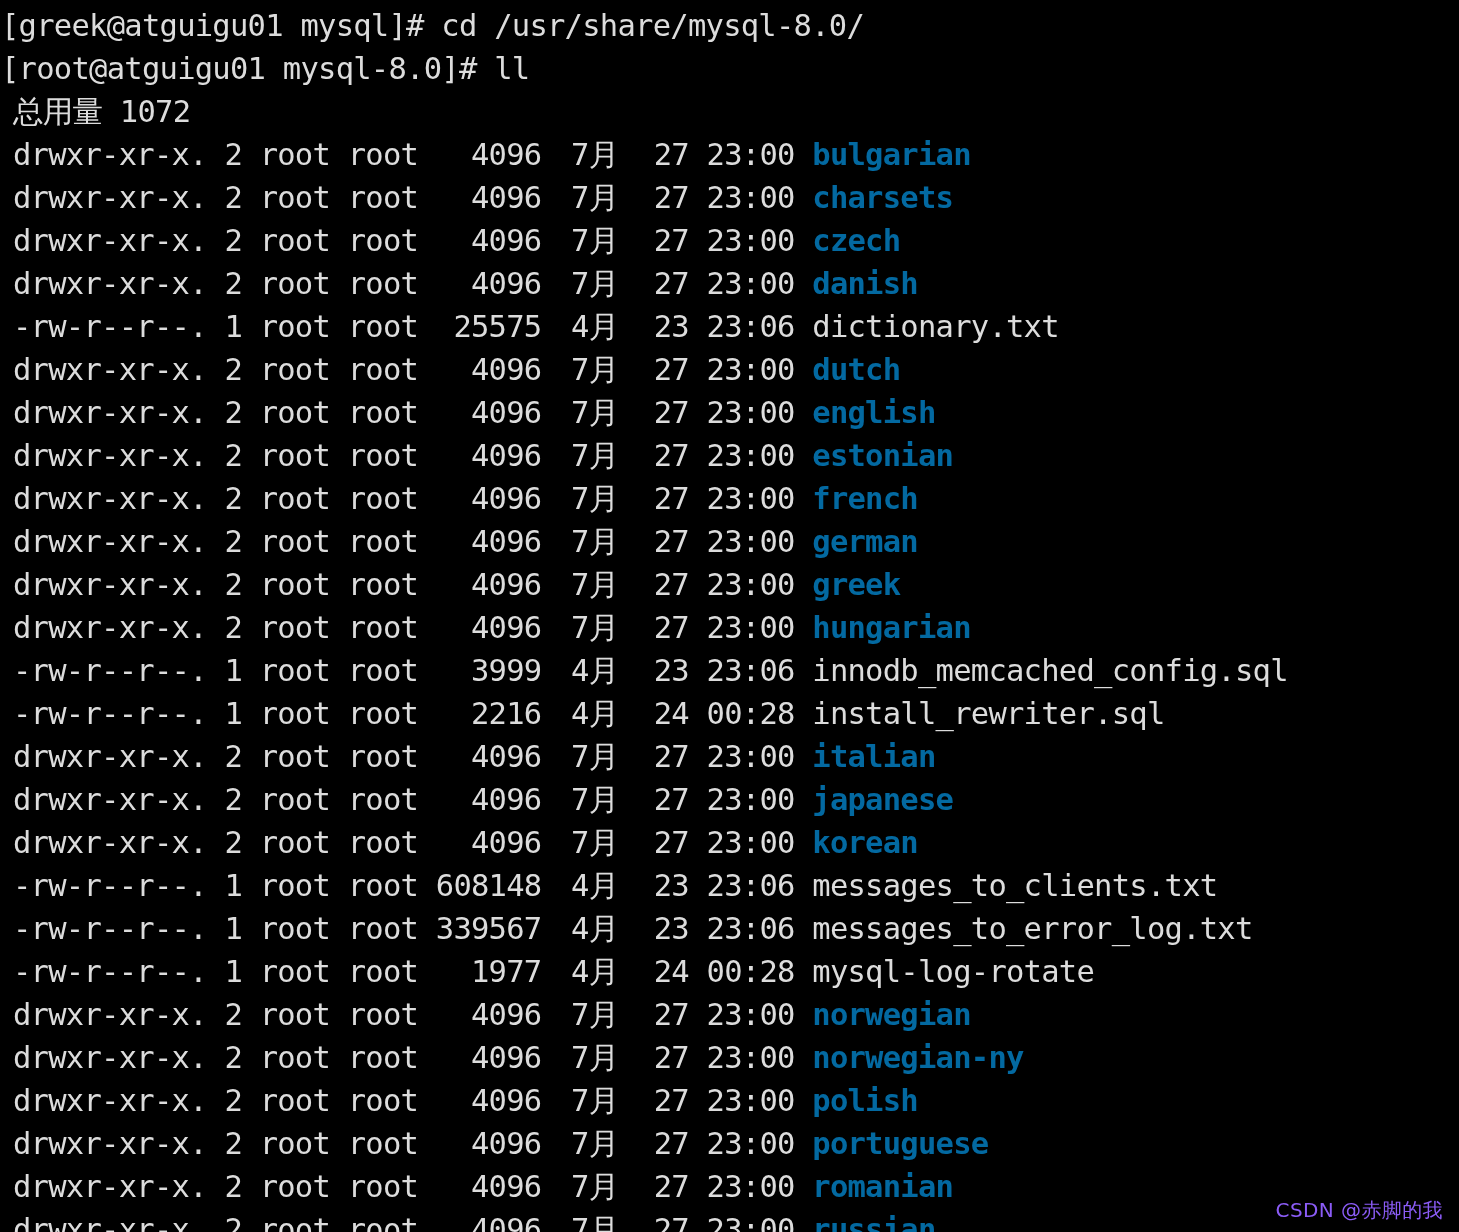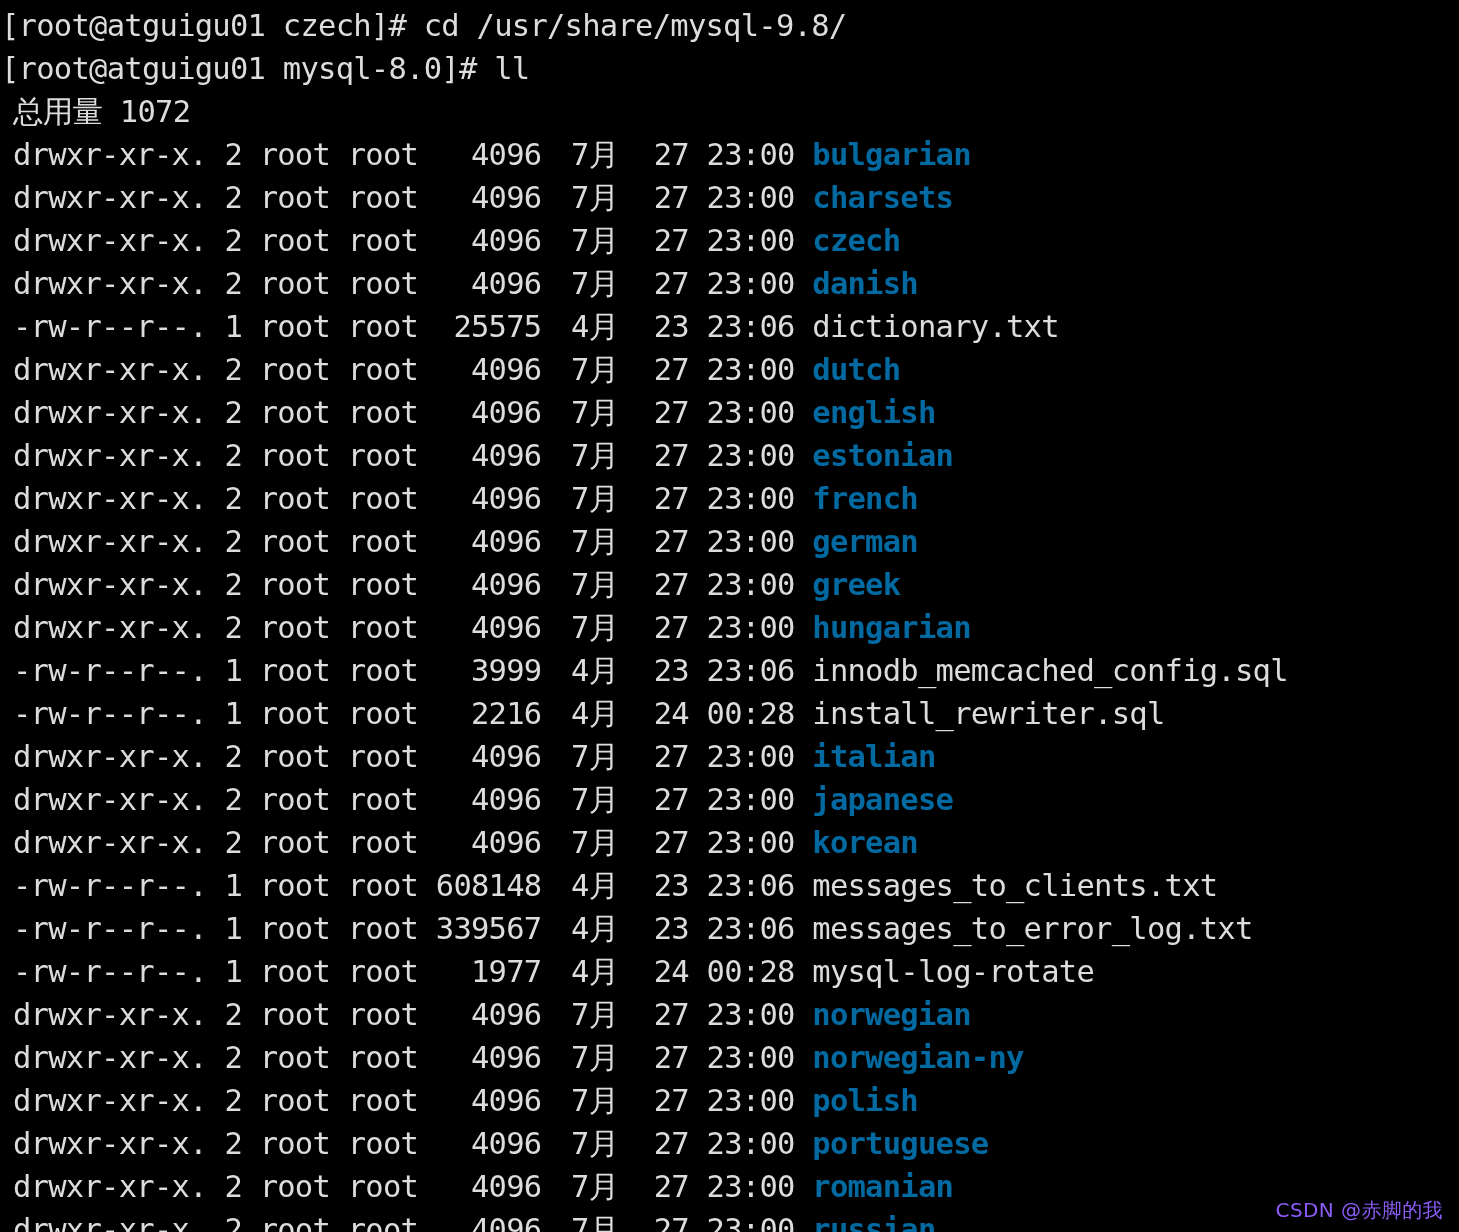--- a/index.html
+++ b/index.html
@@ -74,21 +74,21 @@
     letter-spacing: 0.4px;
     white-space: nowrap;
     user-select: none;
   }
 </style>
 </head>
 <body>
 
 <div id="terminal">
   <div class="screen" id="screen">
-      <div class="line cmdline"><span class="c-white">[root@atguigu01 czech]# </span><span class="c-white">cd /usr/share/mysql-9.8/</span></div>
+      <div class="line cmdline"><span class="c-white">[greek@atguigu01 mysql]# </span><span class="c-white">cd /usr/share/mysql-8.0/</span></div>
       <div class="line cmdline"><span class="c-white">[root@atguigu01 mysql-8.0]# </span><span class="c-white">ll</span></div>
       <div class="line cjk"><span class="c-white">总用量 1072</span></div>
       <div class="line cjk"><span class="c-white">drwxr-xr-x.</span><span> </span><span class="c-white">2</span><span> </span><span class="c-white">root</span><span> </span><span class="c-white">root</span><span> </span><span class="c-white">  4096</span><span> </span><span class="c-white mon">7月</span><span>  </span><span class="c-white">27</span><span> </span><span class="c-white">23:00</span><span> </span><span class="c-dir">bulgarian</span></div>
       <div class="line cjk"><span class="c-white">drwxr-xr-x.</span><span> </span><span class="c-white">2</span><span> </span><span class="c-white">root</span><span> </span><span class="c-white">root</span><span> </span><span class="c-white">  4096</span><span> </span><span class="c-white mon">7月</span><span>  </span><span class="c-white">27</span><span> </span><span class="c-white">23:00</span><span> </span><span class="c-dir">charsets</span></div>
       <div class="line cjk"><span class="c-white">drwxr-xr-x.</span><span> </span><span class="c-white">2</span><span> </span><span class="c-white">root</span><span> </span><span class="c-white">root</span><span> </span><span class="c-white">  4096</span><span> </span><span class="c-white mon">7月</span><span>  </span><span class="c-white">27</span><span> </span><span class="c-white">23:00</span><span> </span><span class="c-dir">czech</span></div>
       <div class="line cjk"><span class="c-white">drwxr-xr-x.</span><span> </span><span class="c-white">2</span><span> </span><span class="c-white">root</span><span> </span><span class="c-white">root</span><span> </span><span class="c-white">  4096</span><span> </span><span class="c-white mon">7月</span><span>  </span><span class="c-white">27</span><span> </span><span class="c-white">23:00</span><span> </span><span class="c-dir">danish</span></div>
       <div class="line cjk"><span class="c-white">-rw-r--r--.</span><span> </span><span class="c-white">1</span><span> </span><span class="c-white">root</span><span> </span><span class="c-white">root</span><span> </span><span class="c-white"> 25575</span><span> </span><span class="c-white mon">4月</span><span>  </span><span class="c-white">23</span><span> </span><span class="c-white">23:06</span><span> </span><span class="c-plain">dictionary.txt</span></div>
       <div class="line cjk"><span class="c-white">drwxr-xr-x.</span><span> </span><span class="c-white">2</span><span> </span><span class="c-white">root</span><span> </span><span class="c-white">root</span><span> </span><span class="c-white">  4096</span><span> </span><span class="c-white mon">7月</span><span>  </span><span class="c-white">27</span><span> </span><span class="c-white">23:00</span><span> </span><span class="c-dir">dutch</span></div>
       <div class="line cjk"><span class="c-white">drwxr-xr-x.</span><span> </span><span class="c-white">2</span><span> </span><span class="c-white">root</span><span> </span><span class="c-white">root</span><span> </span><span class="c-white">  4096</span><span> </span><span class="c-white mon">7月</span><span>  </span><span class="c-white">27</span><span> </span><span class="c-white">23:00</span><span> </span><span class="c-dir">english</span></div>
       <div class="line cjk"><span class="c-white">drwxr-xr-x.</span><span> </span><span class="c-white">2</span><span> </span><span class="c-white">root</span><span> </span><span class="c-white">root</span><span> </span><span class="c-white">  4096</span><span> </span><span class="c-white mon">7月</span><span>  </span><span class="c-white">27</span><span> </span><span class="c-white">23:00</span><span> </span><span class="c-dir">estonian</span></div>

